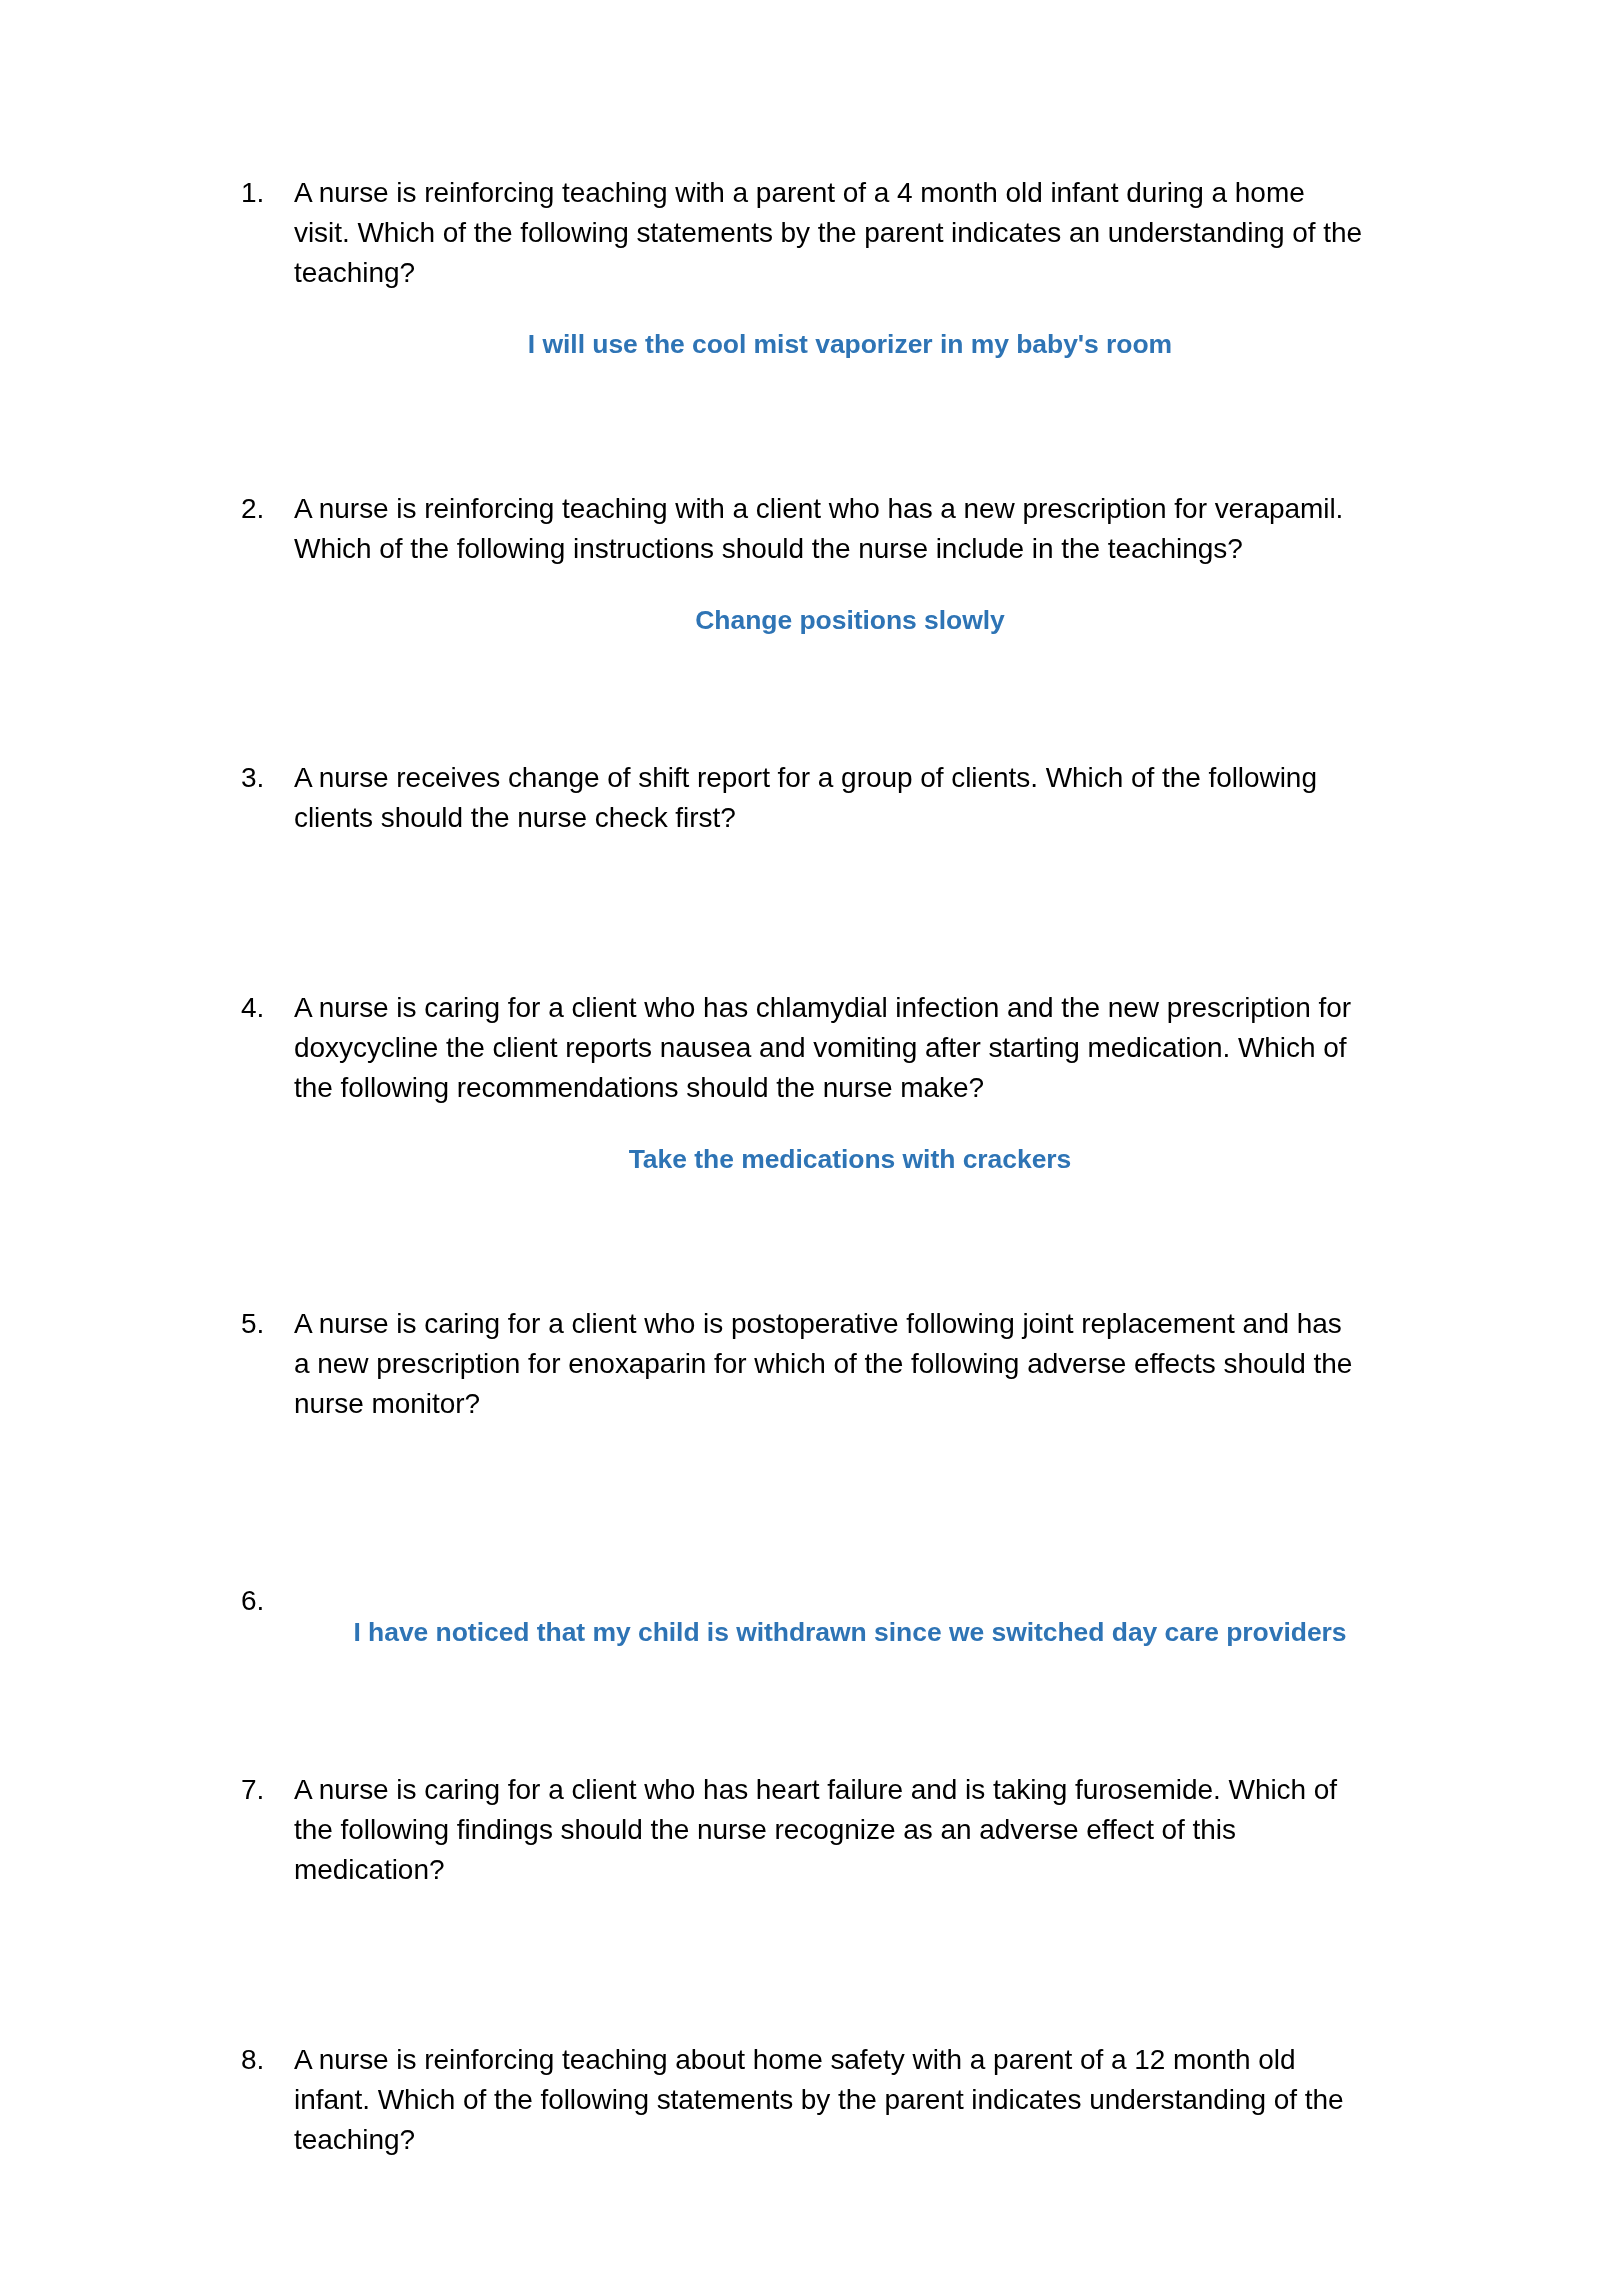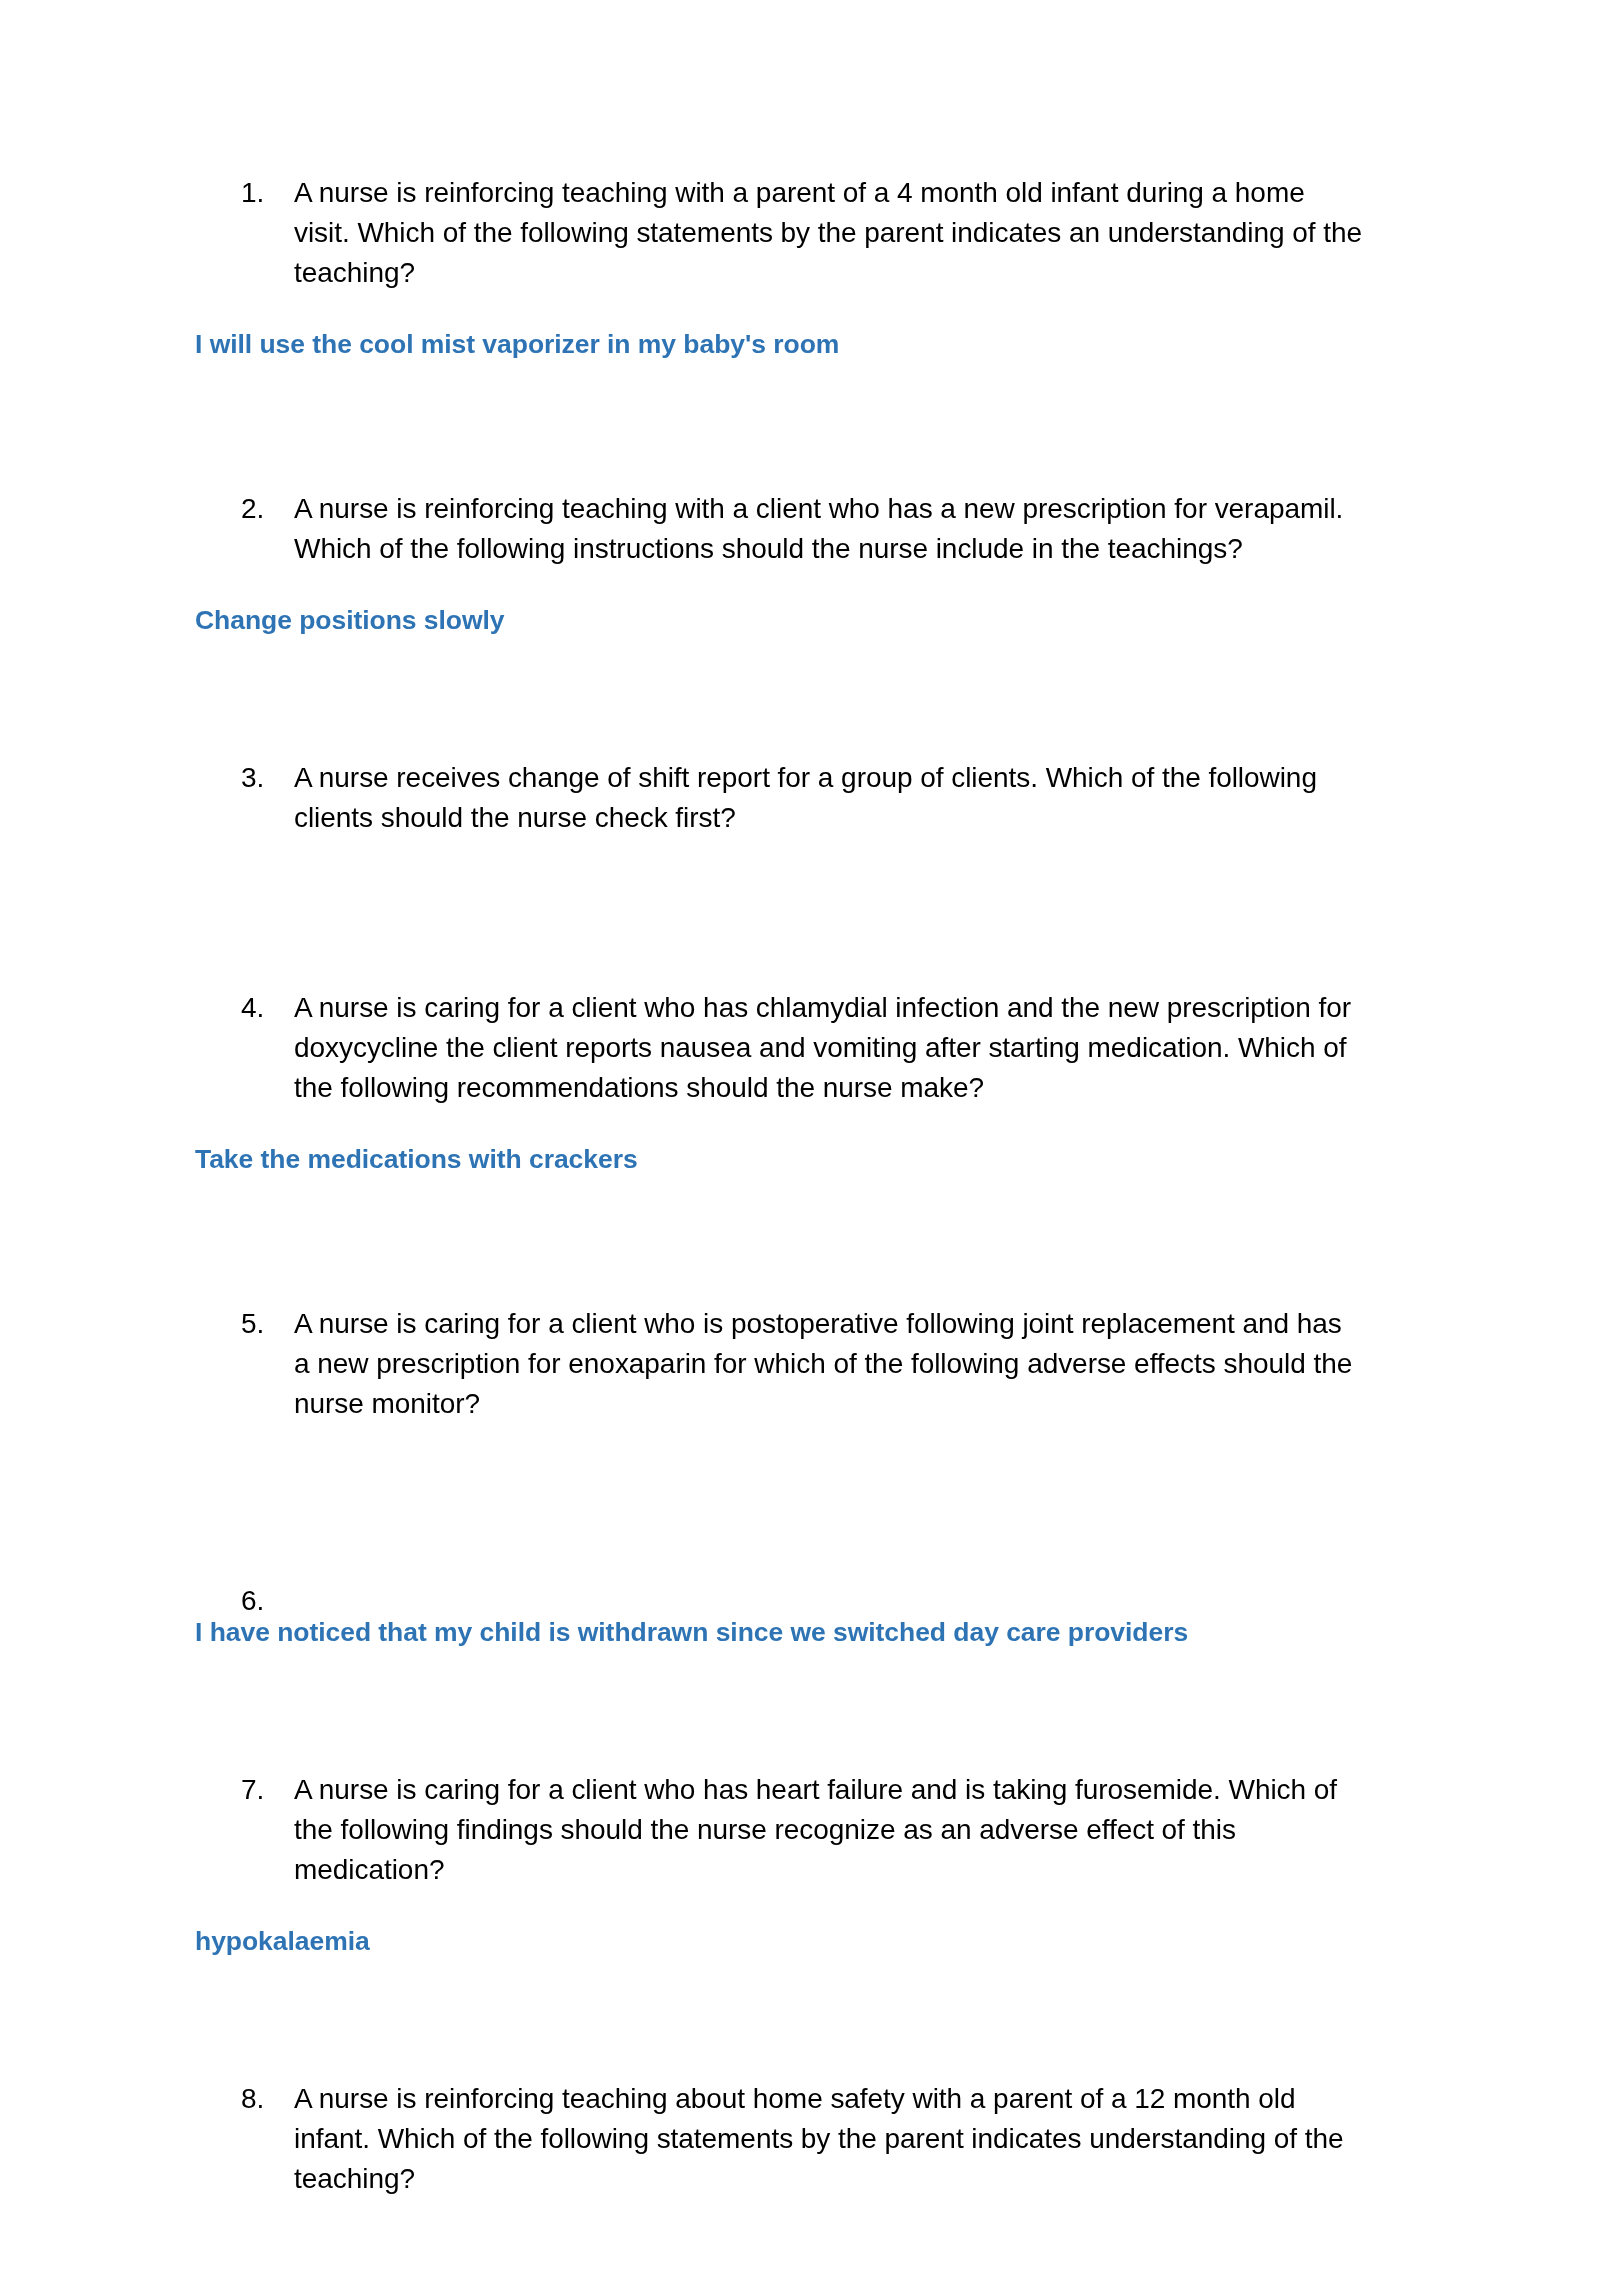--- a/index.html
+++ b/index.html
@@ -61,20 +61,21 @@
   }
 
   .answer-line {
     margin: 0;
     padding: 0 118px 0 195px;
     color: #2E74B5;
     font-size: 26.5px;
     line-height: 39px;
     font-weight: 700;
     letter-spacing: -0.05px;
+    text-align: center;
   }
 
   
   .gap-after-question { height: 32px; }
   .gap-after-answer   { height: 118px; }
   .gap-after-answer.loose  { height: 125px; }
 </style>
 </head>
 <body>
 
@@ -131,21 +132,20 @@
       <div class="gap-after-question"></div>
       <p class="answer-line">I have noticed that my child is withdrawn since we switched day care providers</p>
       <div class="gap-after-answer"></div>
     </div>
 
     <div class="qa-block">
       <p class="question-item">
         <span class="question-number">7.</span><span>A nurse is caring for a client who has heart failure and is taking furosemide. Which of the following findings should the nurse recognize as an adverse effect of this medication?</span>
       </p>
       <div class="gap-after-question"></div>
-      <p class="answer-line">hypokalaemia</p>
       <div class="gap-after-answer"></div>
     </div>
 
     <div class="qa-block">
       <p class="question-item">
         <span class="question-number">8.</span><span>A nurse is reinforcing teaching about home safety with a parent of a 12 month old infant. Which of the following statements by the parent indicates understanding of the teaching?</span>
       </p>
 
     </div>
 

